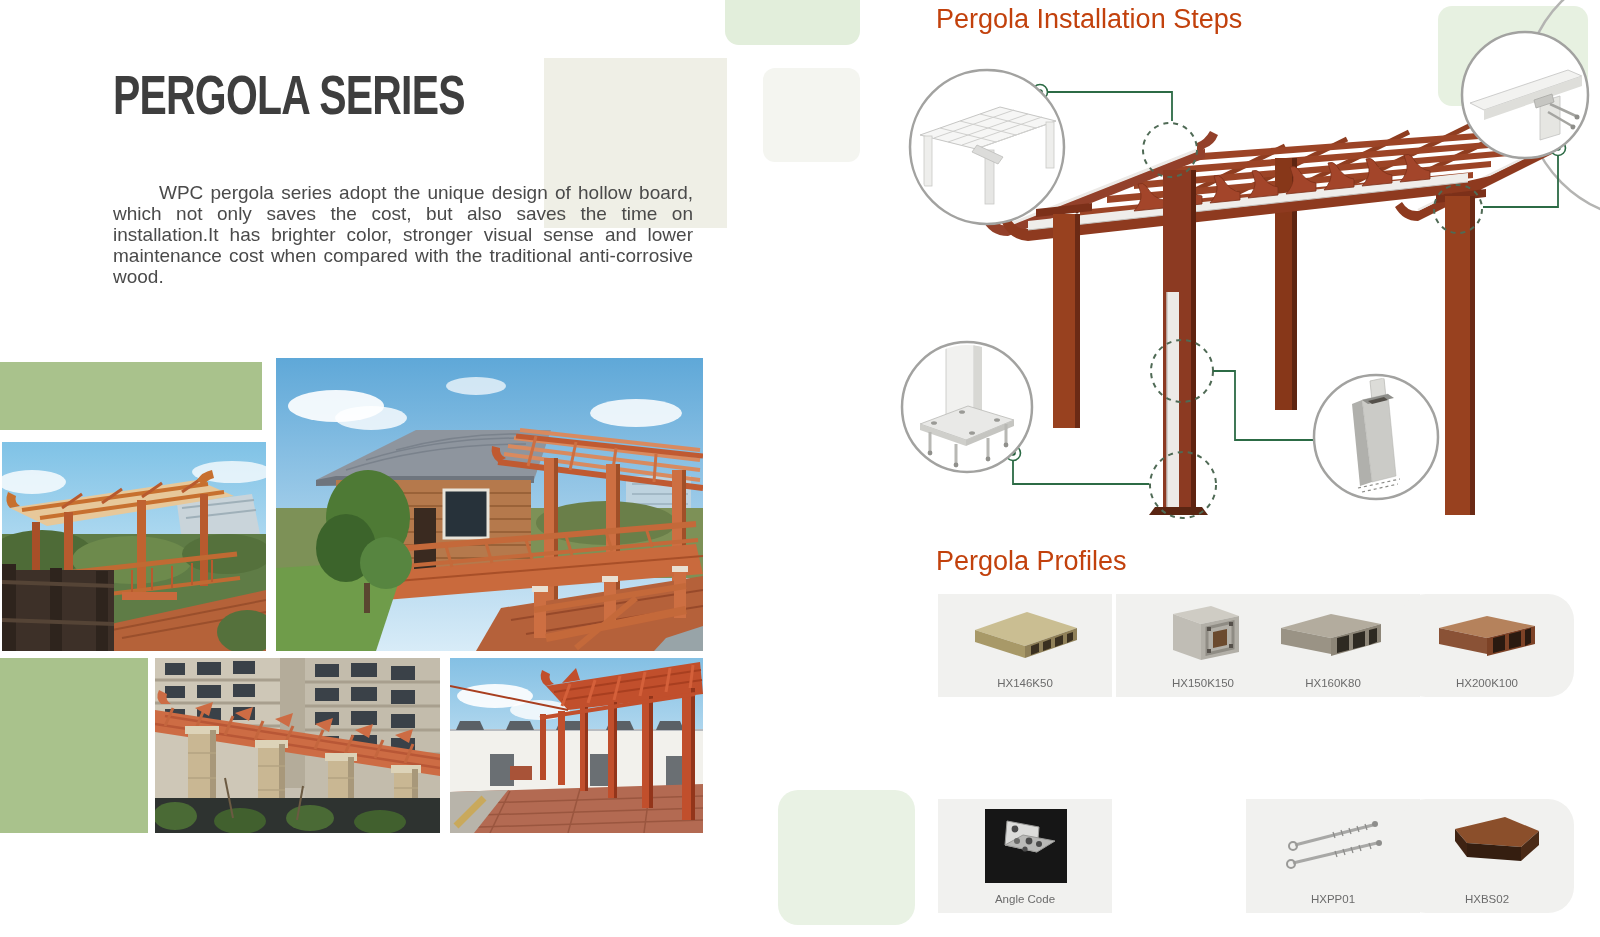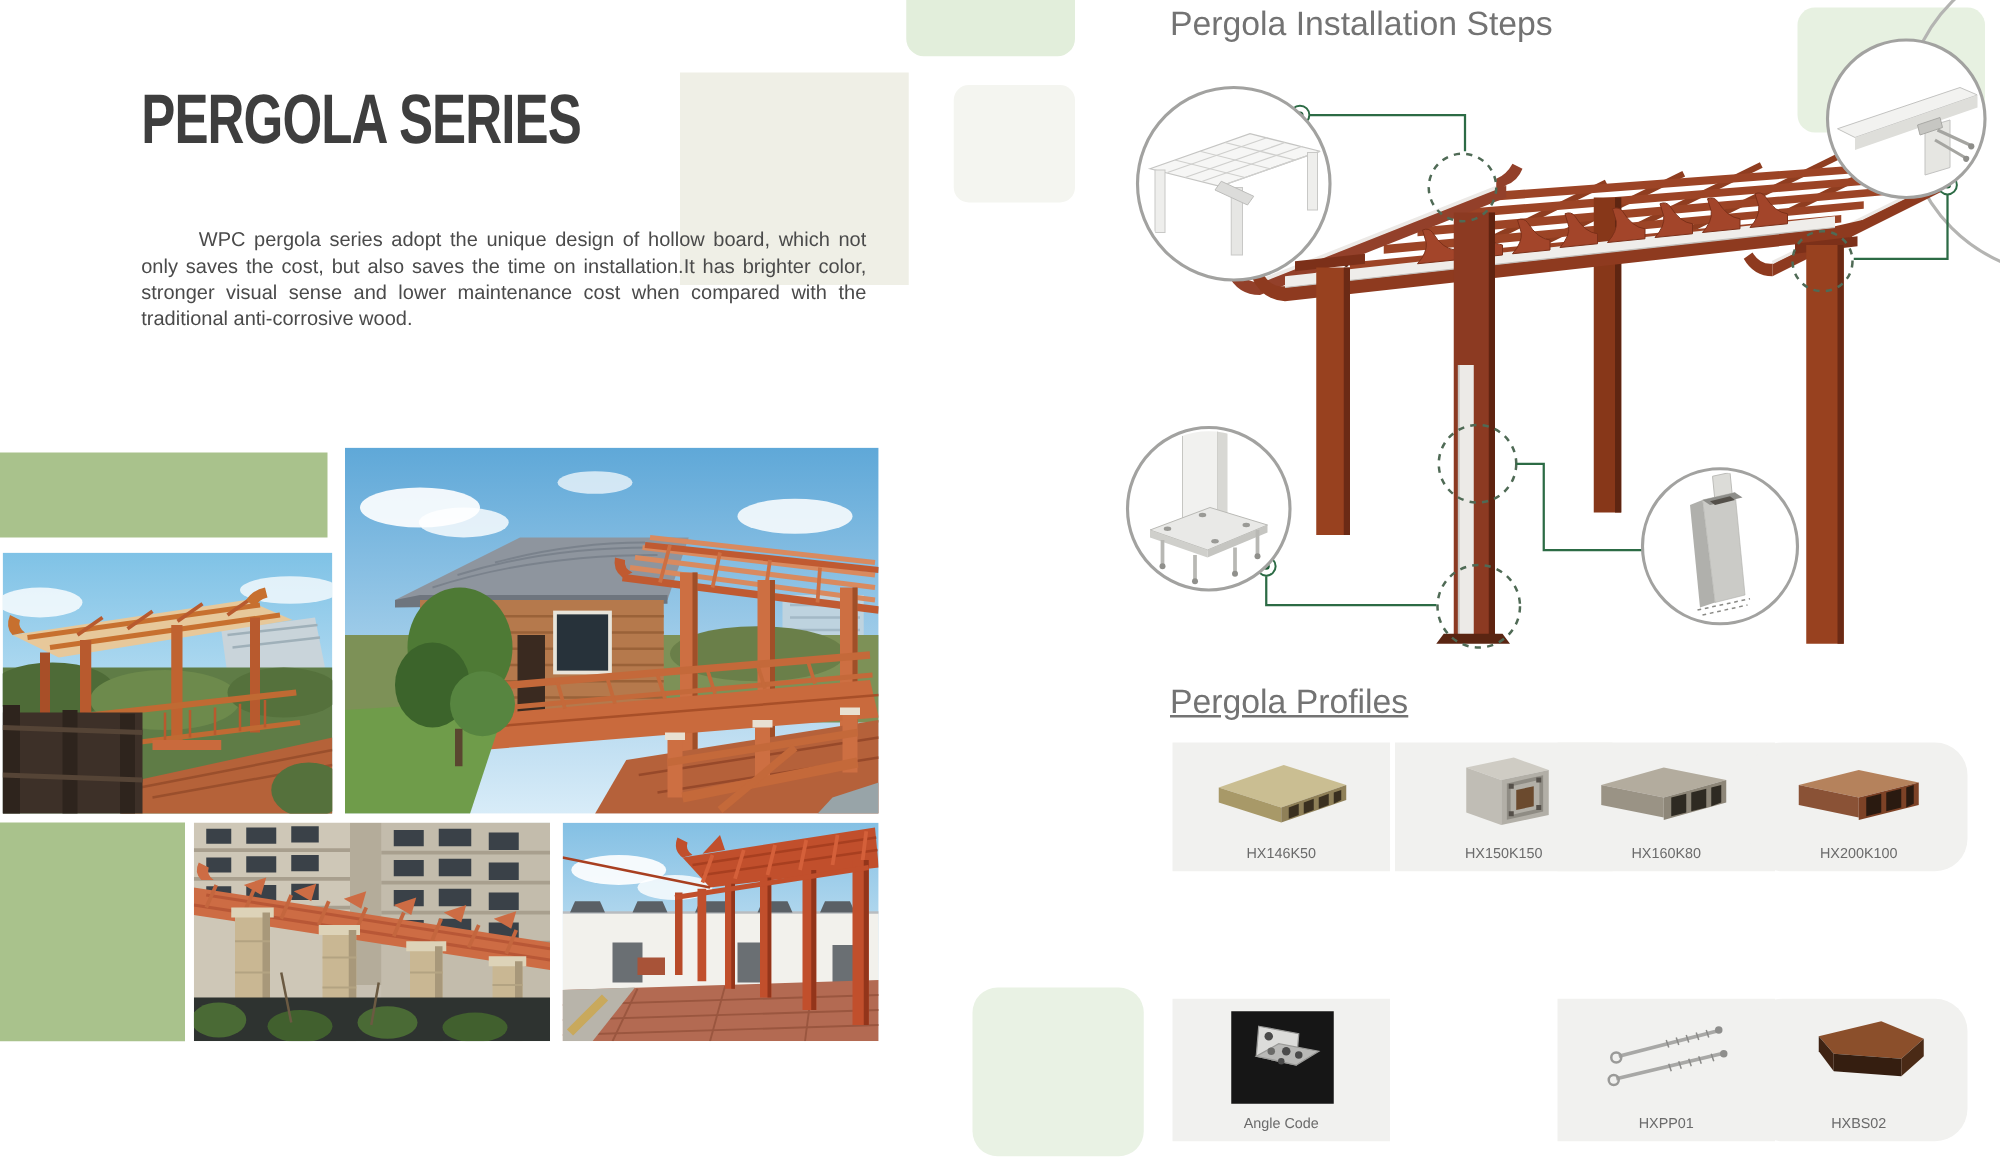--- a/index.html
+++ b/index.html
@@ -12,31 +12,31 @@
   .deco.offwhite{left:544px;top:58px;width:183px;height:170px;background:#efefe6;}
   .deco.faint-sq{left:763px;top:68px;width:97px;height:94px;background:#f4f5f0;border-radius:12px;}
   .deco.green-tr{left:1438px;top:6px;width:150px;height:100px;background:#e7f1e1;border-radius:14px;}
   .deco.green-br{left:778px;top:790px;width:137px;height:135px;background:#e9f2e4;border-radius:20px;}
   .deco.sage1{left:0;top:362px;width:262px;height:68px;background:#a9c28c;}
   .deco.sage2{left:0;top:658px;width:148px;height:175px;background:#a9c28c;}
 
   
   #title{left:113px;top:62px;font-size:56px;font-weight:bold;color:#3e3e3e;letter-spacing:-1px;
          transform:scaleX(.73);transform-origin:left top;white-space:nowrap;}
-  #desc{left:113px;top:182px;width:580px;font-size:16px;line-height:21px;color:#4a4a4a;
+  #desc{left:113px;top:182px;width:580px;font-size:19px;line-height:21px;color:#4a4a4a;
         text-align:justify;text-indent:46px;}
 
   
   .photo{position:absolute;overflow:hidden;}
   .photo svg{display:block;}
 
   
-  .green-heading{position:absolute;font-size:27px;color:#737373;white-space:nowrap;z-index:5;}
+  .green-heading{position:absolute;font-size:27px;color:#c2410c;white-space:nowrap;z-index:5;}
   #h-install{left:936px;top:4px;}
-  #h-profiles{left:936px;top:546px;text-decoration:underline;}
+  #h-profiles{left:936px;top:546px;}
   #h-access{left:936px;top:751px;}
 
   #diagram{left:880px;top:0;width:720px;height:540px;z-index:2;}
 
   .card{position:absolute;width:174px;background:#f1f1ef;z-index:3;}
   .card.prow{top:594px;height:103px;}
   .card.arow{top:799px;height:114px;}
   .card.c1{left:938px;} .card.c2{left:1092px;margin-left:24px;} .card.c3{left:1246px;} .card.c4{left:1400px;border-radius:26px;}
   .card-label{position:absolute;left:0;right:0;bottom:8px;text-align:center;
               font-size:11.5px;color:#6b6b6b;}

